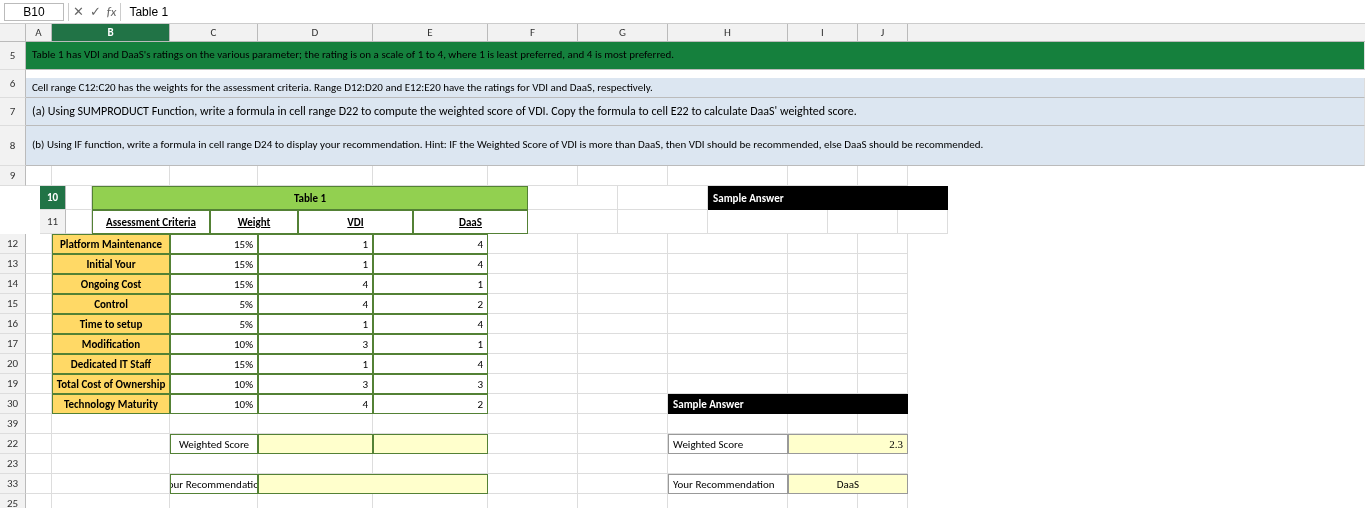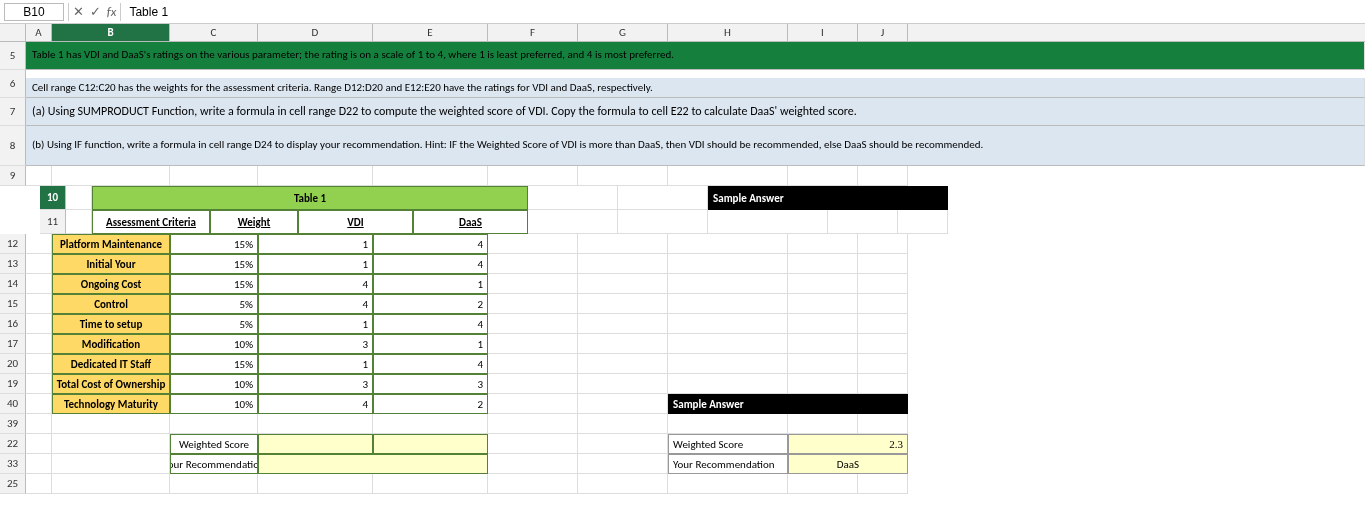--- a/index.html
+++ b/index.html
@@ -508,21 +508,21 @@
           <span>3</span>
         </div>
       <div class="cell w-f"></div>
       <div class="cell w-g"></div>
       <div class="cell w-h"></div>
       <div class="cell w-i"></div>
       <div class="cell w-j"></div>
     </div>
 
     <div class="row row-h-default">
-      <div class="row-num">40</div>
+      <div class="row-num">30</div>
       <div class="cell w-a"></div>
       <div class="cell tbl-criteria w-b">
           <span>Technology Maturity</span>
         </div>
       <div class="cell tbl-weight w-c">
           <span>10%</span>
         </div>
       <div class="cell tbl-vdi w-d">
           <span>4</span>
         </div>
@@ -568,51 +568,64 @@
 
       <div class="cell sample-label w-h">
         <span>Weighted Score</span>
       </div>
 
       <div class="cell sample-value" style="width:120px; min-width:120px;font-family:Liberation Serif, serif;">
         <span>2.3</span>
       </div>
     </div>
 
-
-    <div class="row row-h-default">
-      <div class="row-num">33</div>
-      <div class="cell w-a"></div>
-      <div class="cell w-b"></div>
-
-      <div class="cell tbl-label w-c">
-        <span>Your Recommendation</span>
-      </div>
-
-      <div class="cell tbl-input" style="width:230px; min-width:230px;"></div>
-      <div class="cell w-f"></div>
-      <div class="cell w-g"></div>
-
-      <div class="cell sample-label w-h">
-        <span>Your Recommendation</span>
-      </div>
-
-      <div class="cell sample-daas" style="width:120px; min-width:120px;">
-        <span>DaaS</span>
-      </div>
-    </div>
-
-    <div class="row row-h-default">
-      <div class="row-num">25</div>
+    <div class="row row-h-default">
+      <div class="row-num">23</div>
       <div class="cell w-a"></div>
       <div class="cell w-b"></div>
       <div class="cell w-c"></div>
       <div class="cell w-d"></div>
       <div class="cell w-e"></div>
       <div class="cell w-f"></div>
       <div class="cell w-g"></div>
       <div class="cell w-h"></div>
       <div class="cell w-i"></div>
       <div class="cell w-j"></div>
     </div>
 
+    <div class="row row-h-default">
+      <div class="row-num">33</div>
+      <div class="cell w-a"></div>
+      <div class="cell w-b"></div>
+
+      <div class="cell tbl-label w-c">
+        <span>Your Recommendation</span>
+      </div>
+
+      <div class="cell tbl-input" style="width:230px; min-width:230px;"></div>
+      <div class="cell w-f"></div>
+      <div class="cell w-g"></div>
+
+      <div class="cell sample-label w-h">
+        <span>Your Recommendation</span>
+      </div>
+
+      <div class="cell sample-daas" style="width:120px; min-width:120px;">
+        <span>DaaS</span>
+      </div>
+    </div>
+
+    <div class="row row-h-default">
+      <div class="row-num">25</div>
+      <div class="cell w-a"></div>
+      <div class="cell w-b"></div>
+      <div class="cell w-c"></div>
+      <div class="cell w-d"></div>
+      <div class="cell w-e"></div>
+      <div class="cell w-f"></div>
+      <div class="cell w-g"></div>
+      <div class="cell w-h"></div>
+      <div class="cell w-i"></div>
+      <div class="cell w-j"></div>
+    </div>
+
   </div>
 </div>
 
 </body></html>

